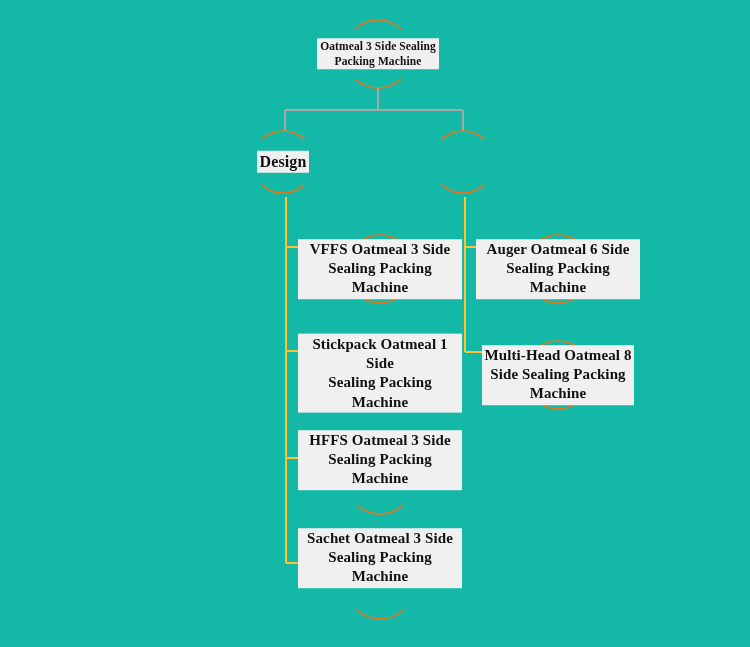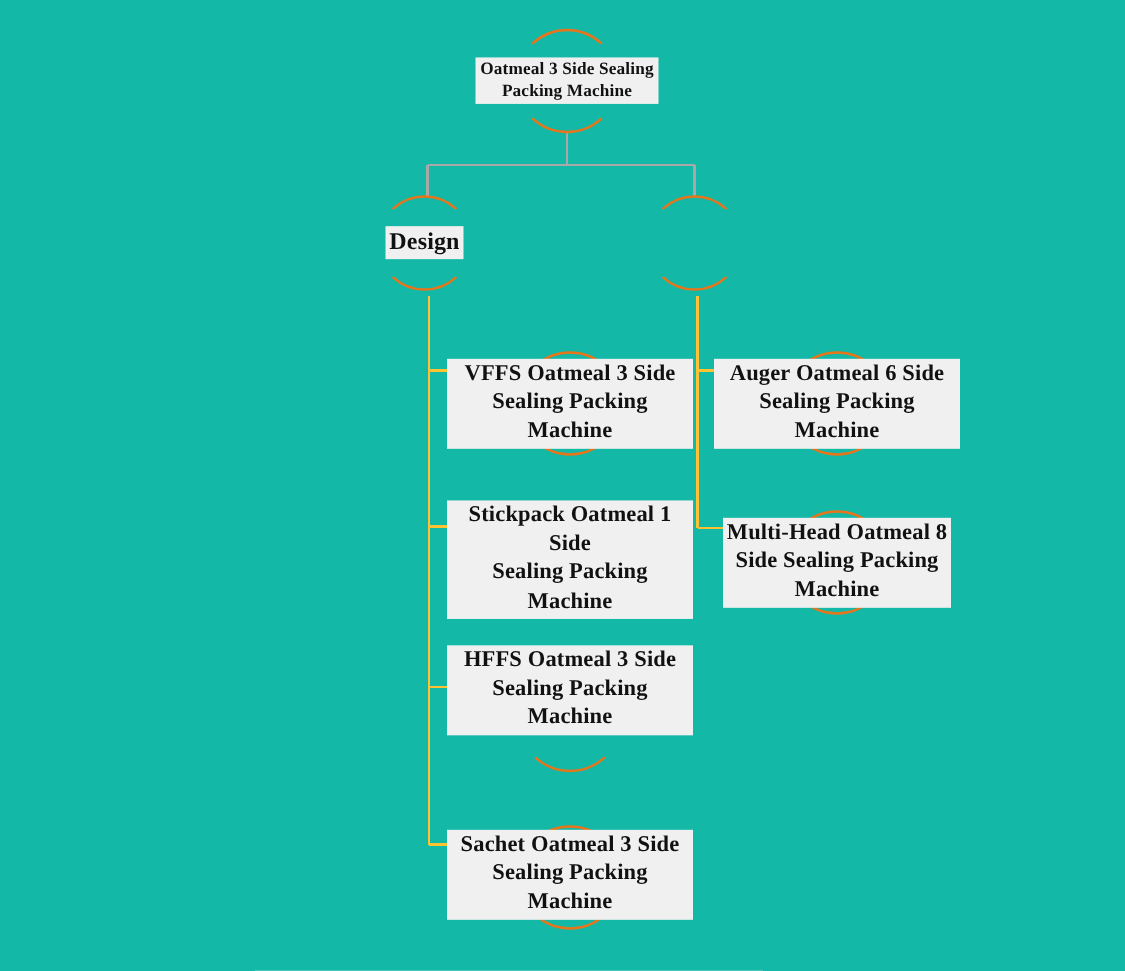--- a/index.html
+++ b/index.html
@@ -113,21 +113,21 @@
   <div class="node leaf" id="node-stickpack" style="left: 380px; top: 373px; width: 164px;">
     <div class="node-label">Stickpack Oatmeal 1 Side
 Sealing Packing Machine</div>
   </div>
 
   <div class="node leaf" id="node-hffs" style="left: 380px; top: 460px; width: 164px;">
     <div class="node-label">HFFS Oatmeal 3 Side
 Sealing Packing Machine</div>
   </div>
 
-  <div class="node leaf" id="node-sachet" style="left: 380px; top: 583px; width: 164px;">
+  <div class="node leaf" id="node-sachet" style="left: 380px; top: 558px; width: 164px;">
     <div class="node-label">Sachet Oatmeal 3 Side
 Sealing Packing Machine</div>
   </div>
 
   <div class="node leaf" id="node-auger" style="left: 558px; top: 269px; width: 164px;">
     <div class="node-label">Auger Oatmeal 6 Side
 Sealing Packing Machine</div>
   </div>
 
   <div class="node leaf" id="node-multi-head" style="left: 558px; top: 375px; width: 164px;">

